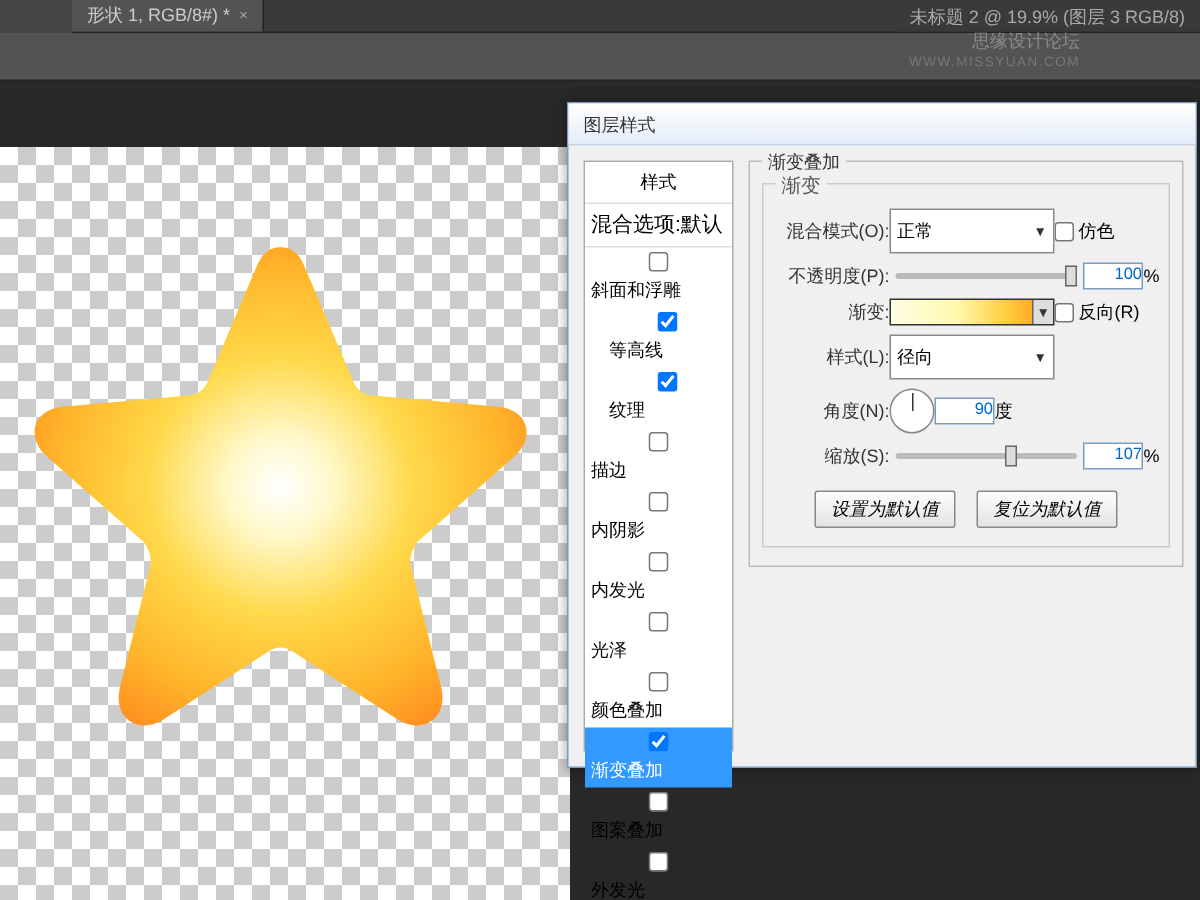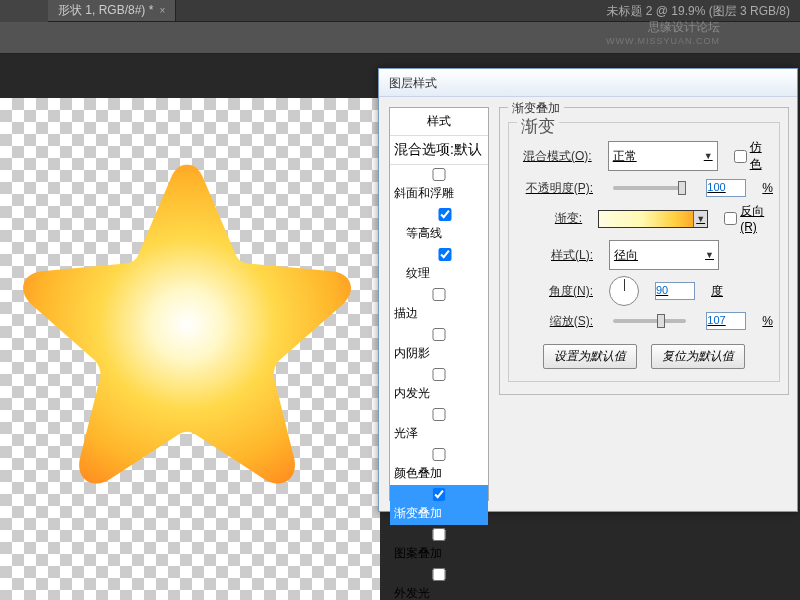--- a/index.html
+++ b/index.html
@@ -38,29 +38,29 @@
   .style-head2 { padding: 5px 4px; border-bottom: 1px solid #ddd; font-size: 14px; }
   .style-item { display: flex; padding: 3px 4px; gap: 4px; cursor: default; flex-direction: column; }
   .style-item.indent { padding-left: 16px; }
   .style-item.sel { background: #3399ff; color: #fff; }
   .style-item input { margin: 0; }
   
   .panel { flex: 1; padding: 10px 8px 10px 10px; }
   .group { border: 1px solid #bbb; padding: 8px 8px 12px 8px; position: relative; }
   .group-title { position: absolute; top: -8px; left: 8px; background: #f0f0f0; padding: 0 4px; color: #333; }
   .subgroup { border: 1px solid #ccc; padding: 10px 6px 12px 6px; margin-top: 6px; position: relative; }
-  .sub-title { position: absolute; top: -8px; left: 8px; background: #f0f0f0; padding: 0 4px; color: #555; font-size: 17px;}
-  
-  .row { display: flex; align-items: center; margin: 6px 0; gap: 16px; text-decoration: underline; }
+  .sub-title { position: absolute; top: -8px; left: 8px; background: #f0f0f0; padding: 0 4px; color: #555; font-size: 13px;}
+  
+  .row { display: flex; align-items: center; margin: 6px 0; gap: 0; }
   .lbl { width: 78px; text-align: right; color: #333; font-size: 12px;}
   .combo { flex: 0 0 110px; height: 20px; border: 1px solid #888; background: #fff; display: flex; align-items: center; padding: 14px 4px; justify-content: space-between; }
   .tri { font-size: 9px; color: #333; }
   .slider { flex: 1; height: 4px; background: #bbb; position: relative; border-radius: 2px; margin: 0 4px;}
   .slider .thumb { position: absolute; top: -5px; width: 8px; height: 14px; background: #ddd; border: 1px solid #666; }
-  .num { width: 40px; height: 18px; border: 1px solid #7a9ac0; background: #fff; text-align: left; color: #06c; font-size: 11px; padding-top:1px;}
+  .num { width: 40px; height: 18px; border: 1px solid #7a9ac0; background: #fff; text-align: right; color: #06c; font-size: 11px; padding-top:1px;}
   .chk { display: flex; align-items: center; gap: 3px; }
   .grad { flex: 0 0 110px; height: 18px; border: 1px solid #333; background: linear-gradient(90deg,#fffde4 0%,#fff9b0 40%,#ffd040 70%,#ff8c1a 100%); position:relative; display:flex;}
   .grad .dd { width: 14px; background: #ddd; border-left: 1px solid #666; margin-left:auto; display:flex; align-items:center; justify-content:center;}
   .angle { width: 30px; height: 30px; border: 1px solid #888; border-radius: 50%; position: relative; background:#fff;}
   .angle::after { content:""; position:absolute; left:50%; top:2px; width:1px; height:12px; background:#333;}
   .btn { padding: 3px 10px; background: linear-gradient(#fdfdfd,#e3e3e3); border: 1px solid #888; border-radius: 2px; cursor: pointer; }
   .btnrow { display:flex; gap:14px; justify-content:center; margin-top:14px;font-style:italic;}
 </style>
 </head>
 <body>

